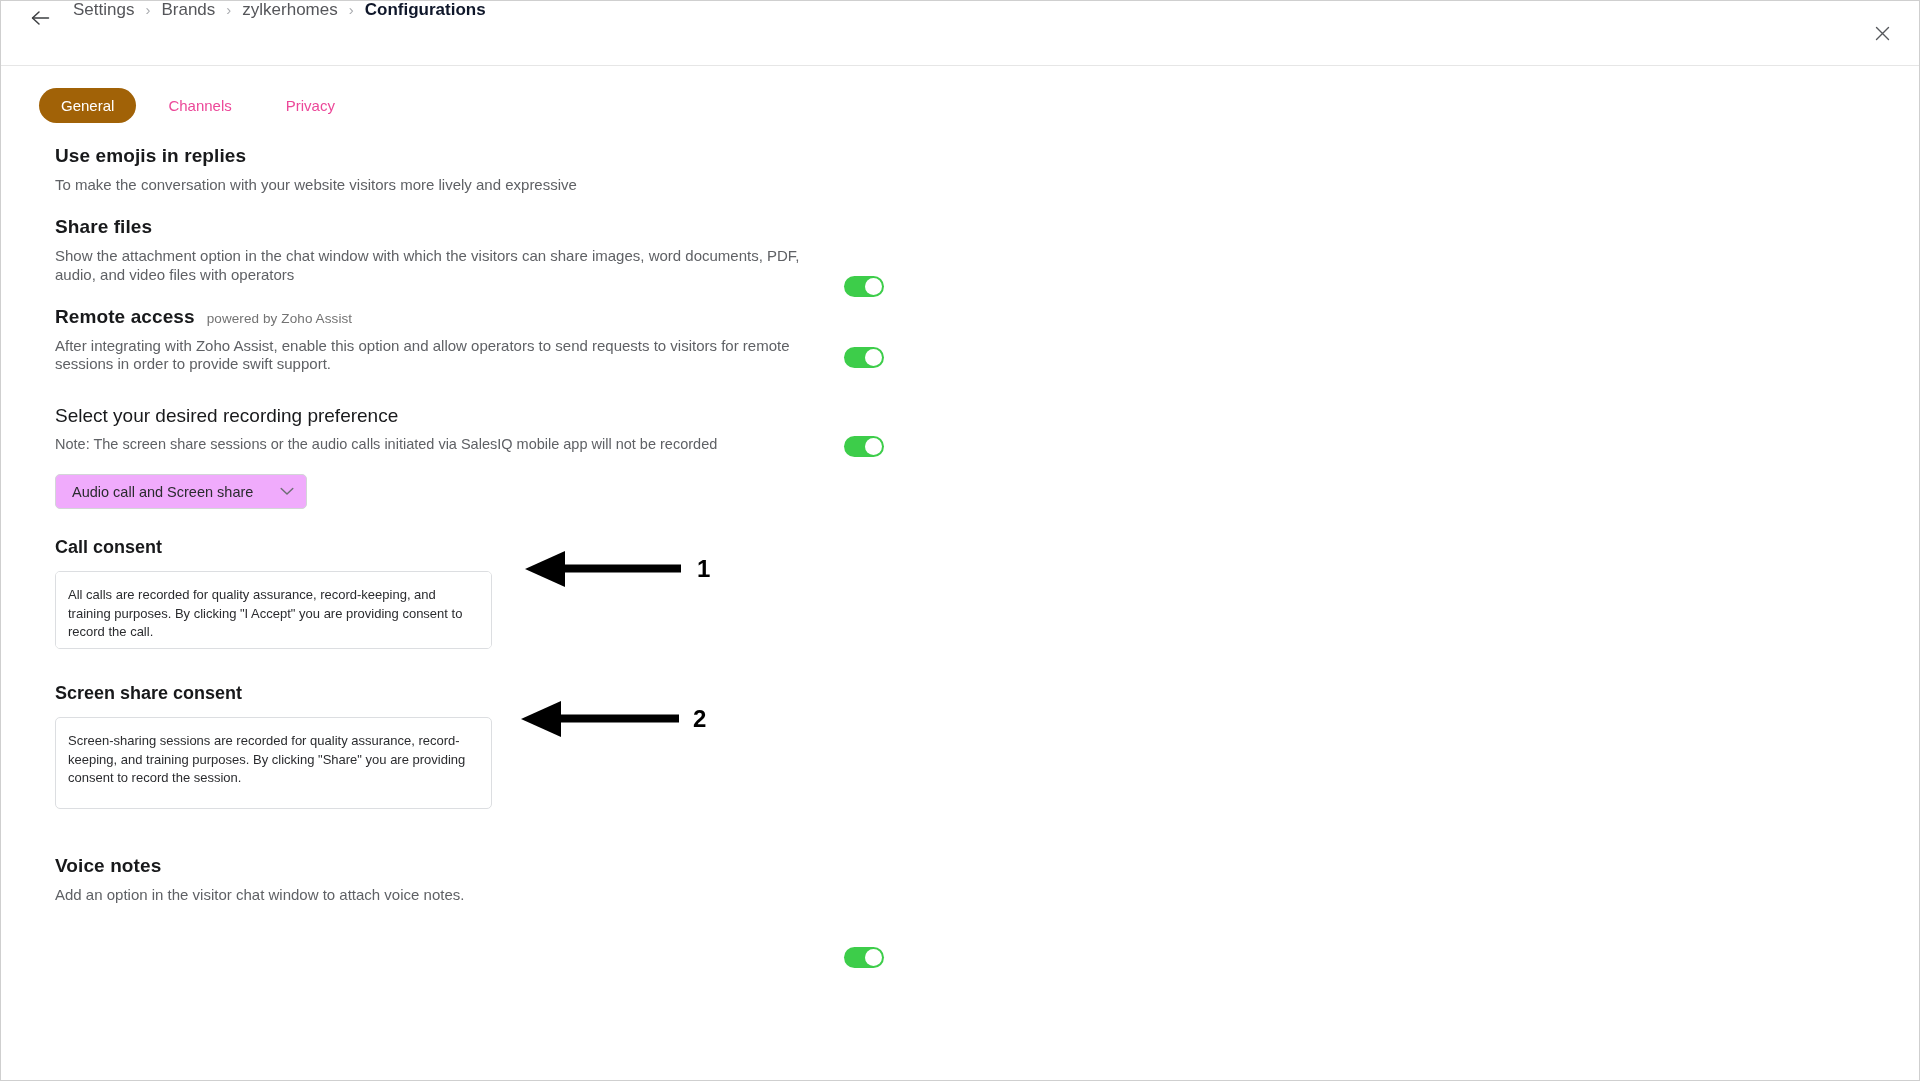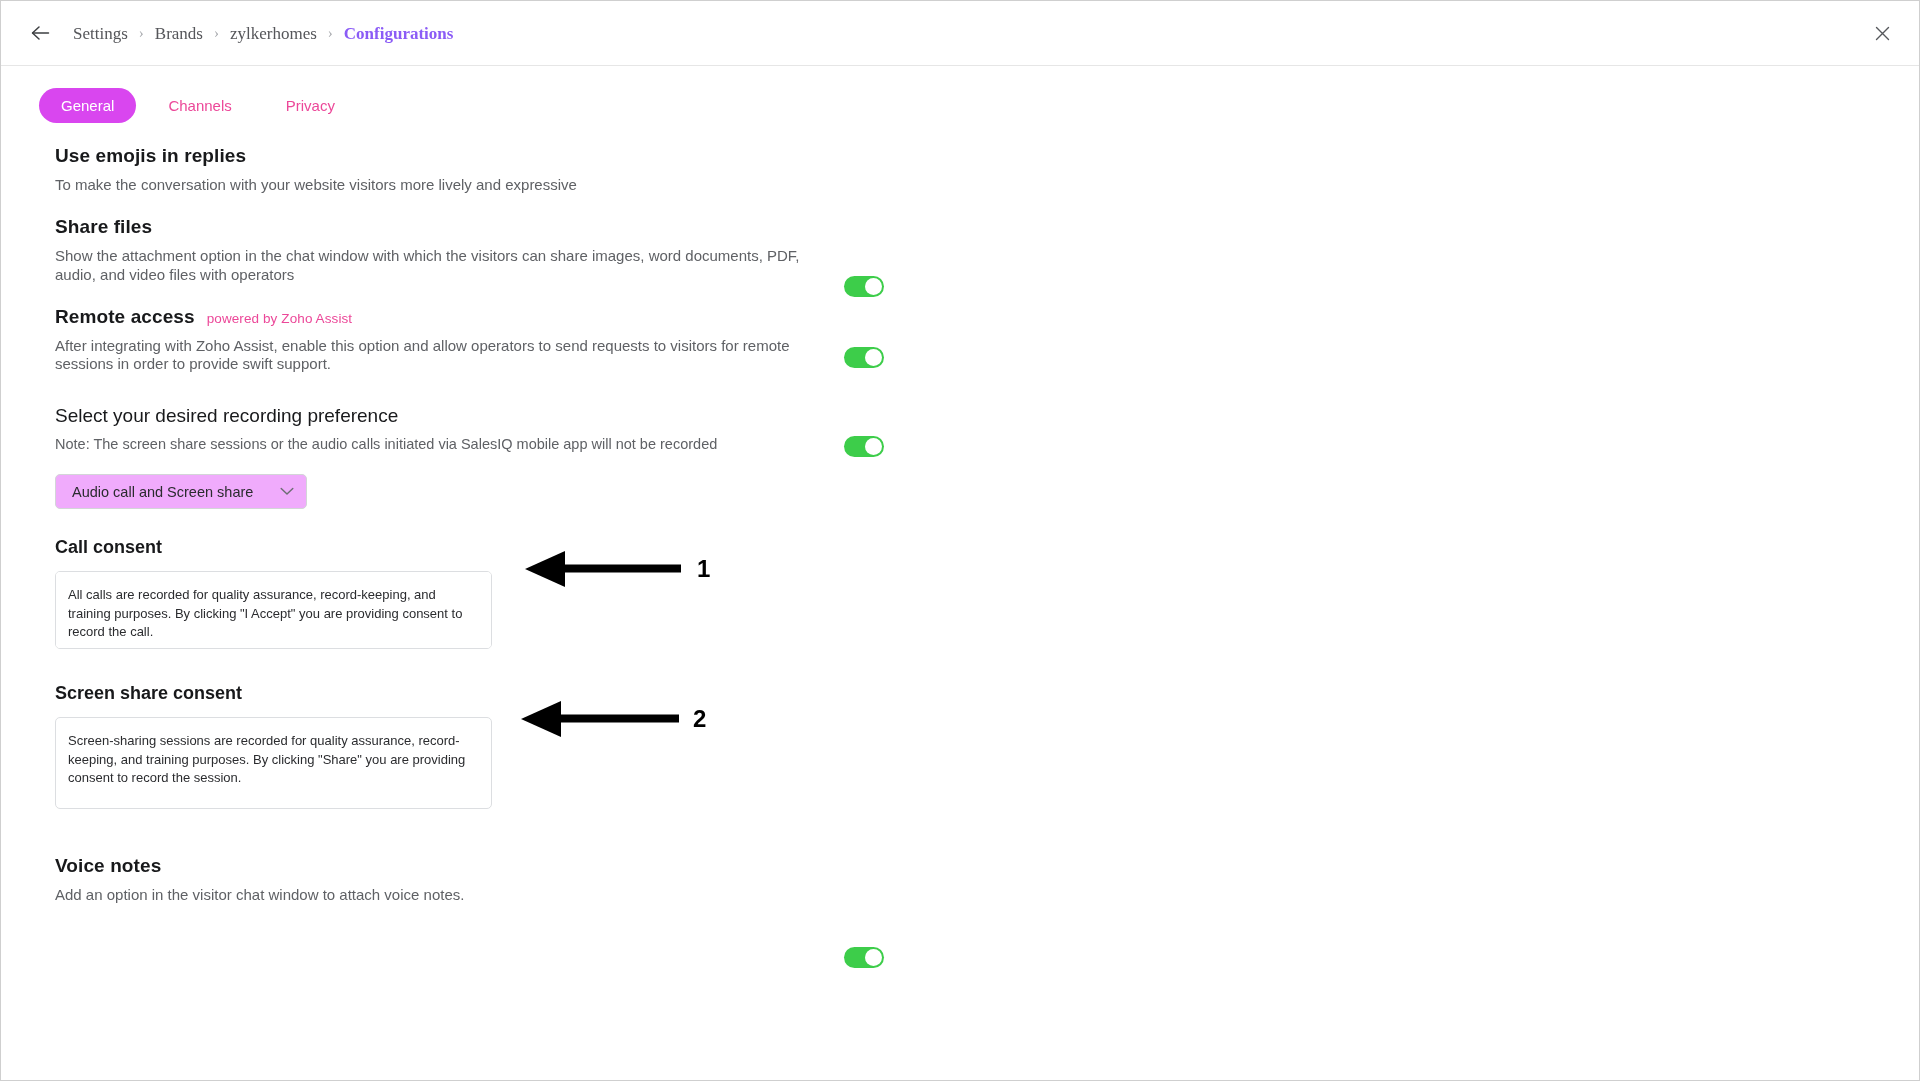--- a/index.html
+++ b/index.html
@@ -19,23 +19,22 @@
     background: #ffffff;
     border: 1px solid #cfcfcf;
   }
 
   
   .header {
     position: relative;
     height: 65px;
     border-bottom: 1px solid #e6e6e6;
     display: flex;
-    align-items: center;
+    align-items: flex-start;
     padding: 0 24px 0 22px;
-    font-family: Liberation Serif, serif;
   }
 
   .back-btn {
     width: 34px;
     height: 34px;
     display: flex;
     align-items: center;
     justify-content: center;
     cursor: pointer;
     flex: 0 0 auto;
@@ -48,21 +47,21 @@
     margin-left: 16px;
     font-size: 17px;
     line-height: 1;
   }
   .crumb {
     color: #55565a;
     cursor: pointer;
     white-space: nowrap;
   }
   .crumb.current {
-    color: #8b5cf6;
+    color: #0f172a;
     font-weight: bold;
     cursor: default;
   }
   .crumb-sep {
     margin: 0 11px;
     color: #a9abaf;
     font-size: 15px;
     display: inline-flex;
     align-items: center;
   }
@@ -89,21 +88,21 @@
   }
   .tab {
     font-size: 15px;
     color: #ec4899;
     padding: 9px 22px;
     border-radius: 20px;
     cursor: pointer;
     white-space: nowrap;
   }
   .tab.active {
-    background: #d946ef;
+    background: #a16207;
     color: #ffffff;
   }
 
   
   .content {
     padding: 0 0 0 16px;
     position: relative;
   }
 
   .row {
@@ -119,21 +118,21 @@
     font-weight: bold;
     color: #18191b;
     letter-spacing: 0.1px;
     display: flex;
     align-items: baseline;
     gap: 12px;
   }
   .powered-by {
     font-size: 13.5px;
     font-weight: normal;
-    color: #ec4899;
+    color: #737373;
   }
 
   .setting-desc {
     font-size: 15px;
     color: #5f6165;
     line-height: 1.22;
     margin-top: 9px;
     max-width: 745px;
   }
 

